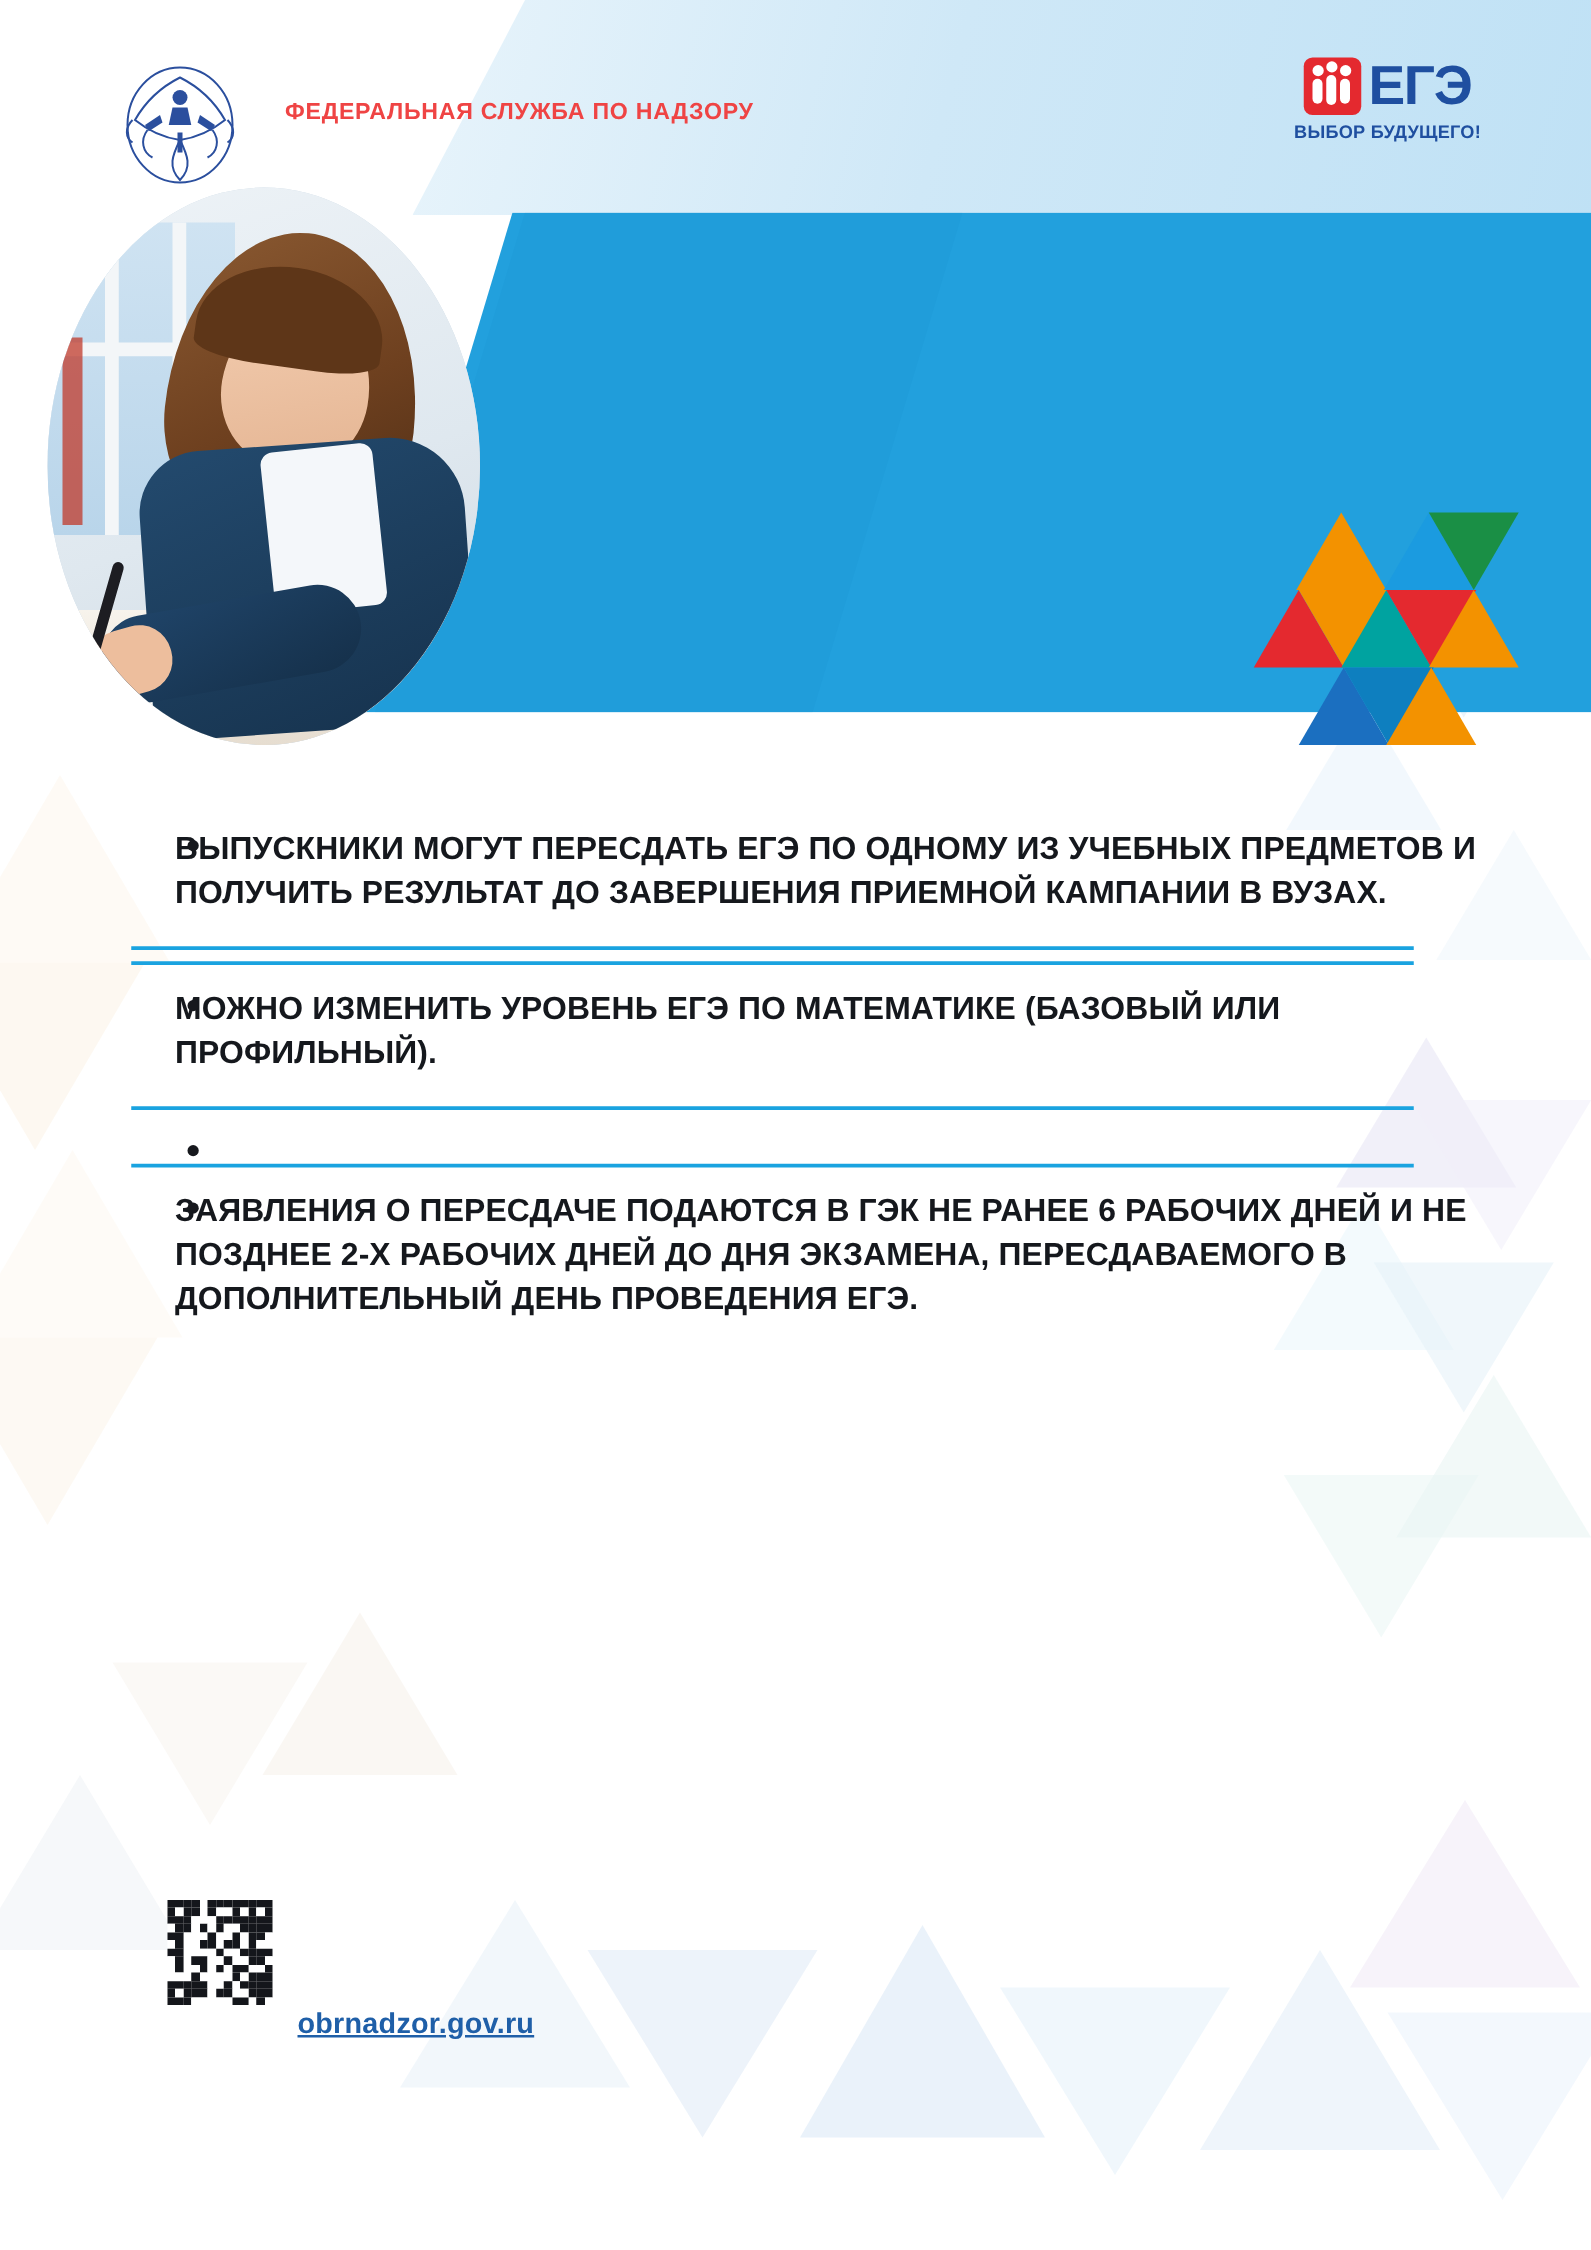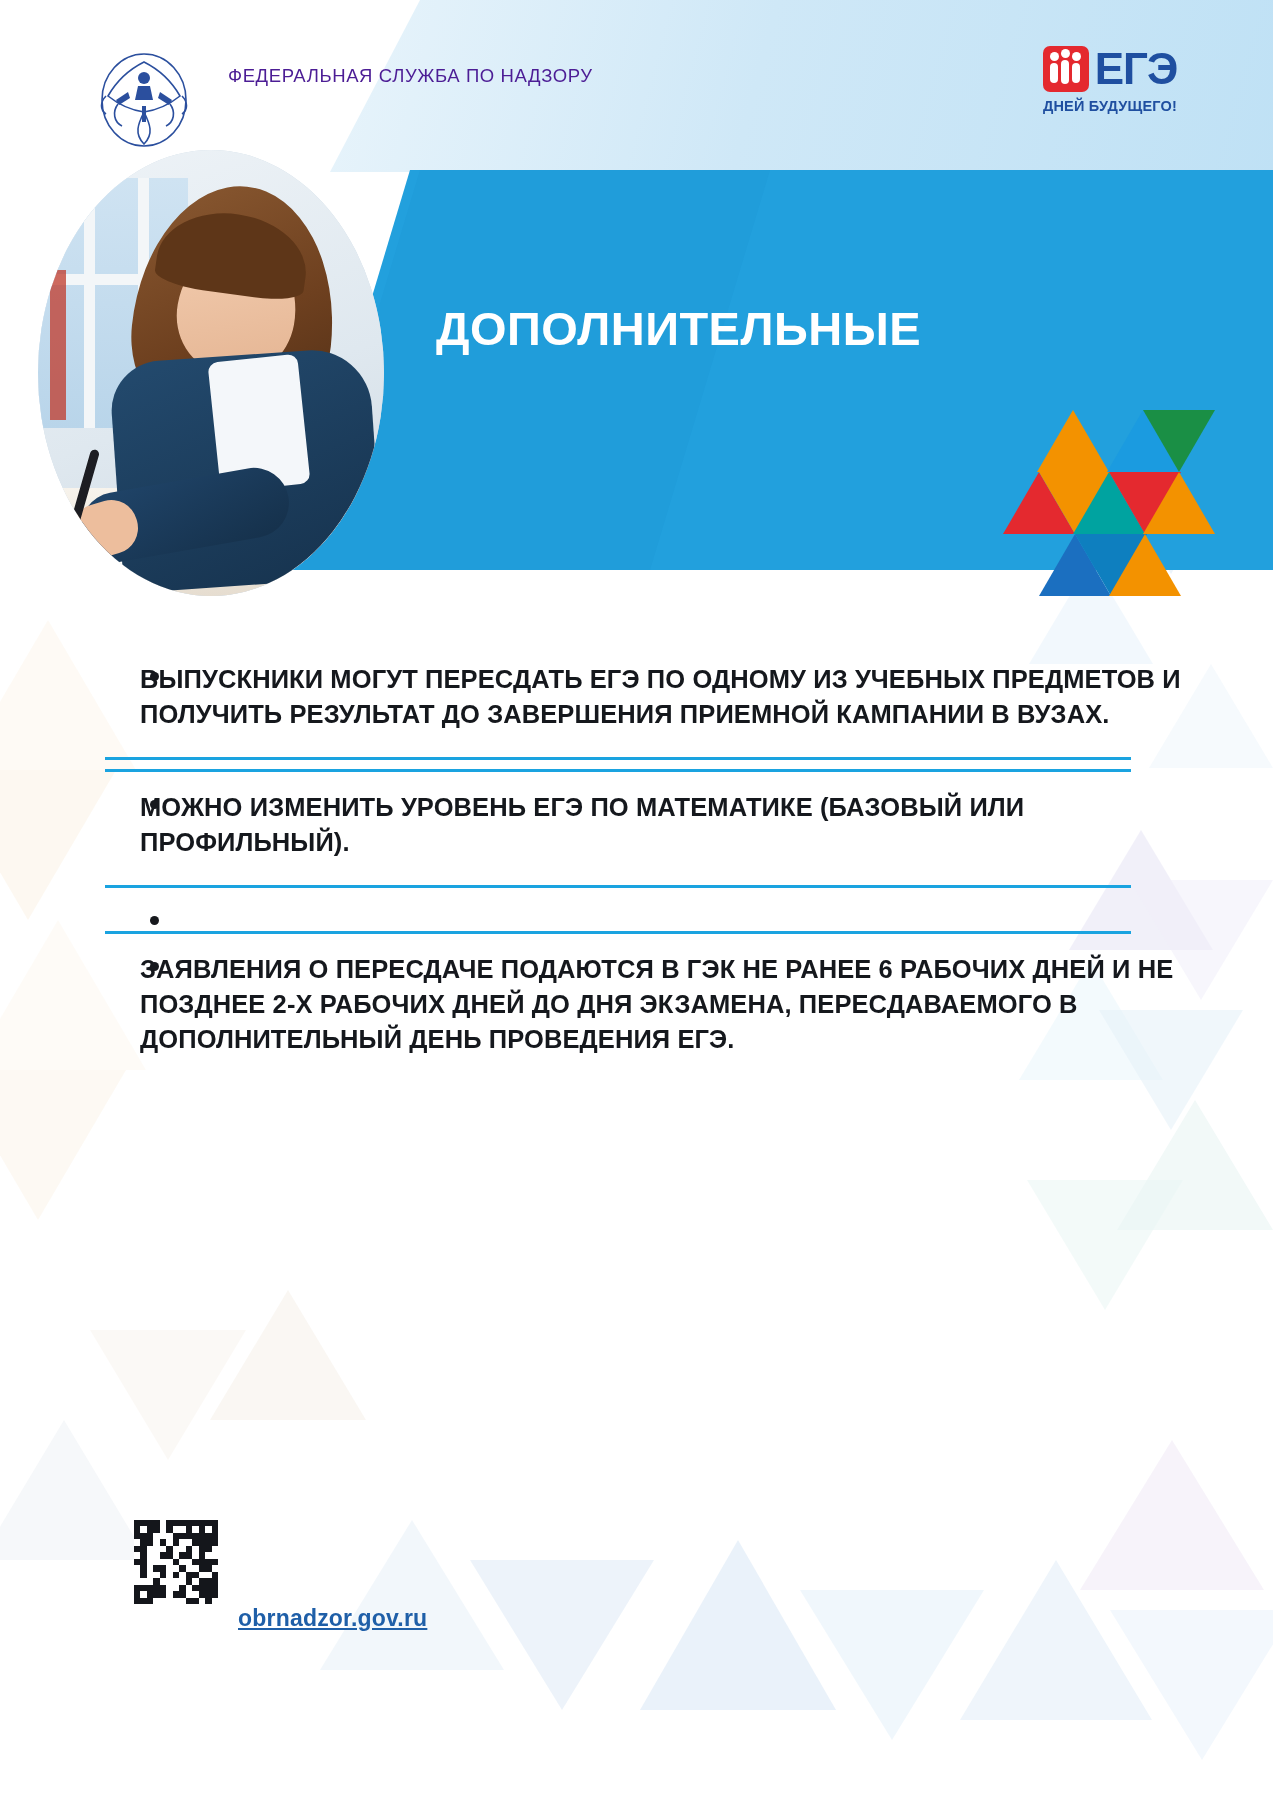--- a/index.html
+++ b/index.html
@@ -41,24 +41,24 @@
     width: 950px; height: 172px;
     background: linear-gradient(105deg, #e8f4fb 0%, #cfe8f7 45%, #bfe1f5 100%);
     clip-path: polygon(90px 0, 100% 0, 100% 100%, 0 100%);
   }
   .emblem {
     position: absolute; top: 52px; left: 98px;
     width: 92px; height: 96px;
   }
   .fed-title {
     position: absolute;
-    top: 63px; left: 228px;
-    color: #4c1d95;
+    top: 76px; left: 228px;
+    color: #ef4444;
     font-size: 18.5px;
-    font-weight: normal;
+    font-weight: bold;
     letter-spacing: 0.6px;
     line-height: 26px;
     text-transform: uppercase;
   }
   .ege-logo {
     position: absolute;
     top: 44px; right: 78px;
     text-align: center;
     width: 170px;
   }
@@ -306,30 +306,29 @@
         <div class="ege-mark">
           <span class="fig f1"></span>
             <span class="fig f2"></span>
             <span class="fig f3"></span>
           <span class="b1"></span>
             <span class="b2"></span>
             <span class="b3"></span>
         </div>
         <div class="ege-text">ЕГЭ</div>
       </div>
-      <div class="ege-sub">ДНЕЙ БУДУЩЕГО!</div>
+      <div class="ege-sub">ВЫБОР БУДУЩЕГО!</div>
     </div>
   </div>
 
   <div class="hero">
     <div class="hero-blue"></div>
     <div class="hero-mid"></div>
 
     <div class="hero-title">
-      <div>ДОПОЛНИТЕЛЬНЫЕ</div>
     </div>
 
     <div class="cluster">
       <div class="ct" style="top:0px; left:60px;  border-left:36px solid transparent; border-right:36px solid transparent; border-bottom:62px solid #f39200;"></div>
       <div class="ct" style="top:0px; left:130px; border-left:36px solid transparent; border-right:36px solid transparent; border-bottom:62px solid #1b9be0;"></div>
       <div class="ct" style="top:0px; left:166px; border-left:36px solid transparent; border-right:36px solid transparent; border-top:62px solid #1a8f45;"></div>
       <div class="ct" style="top:62px; left:26px; border-left:36px solid transparent; border-right:36px solid transparent; border-bottom:62px solid #e4292f;"></div>
       <div class="ct" style="top:62px; left:62px; border-left:36px solid transparent; border-right:36px solid transparent; border-top:62px solid #f39200;"></div>
       <div class="ct" style="top:62px; left:96px; border-left:36px solid transparent; border-right:36px solid transparent; border-bottom:62px solid #00a3a0;"></div>
       <div class="ct" style="top:62px; left:132px; border-left:36px solid transparent; border-right:36px solid transparent; border-top:62px solid #e4292f;"></div>

